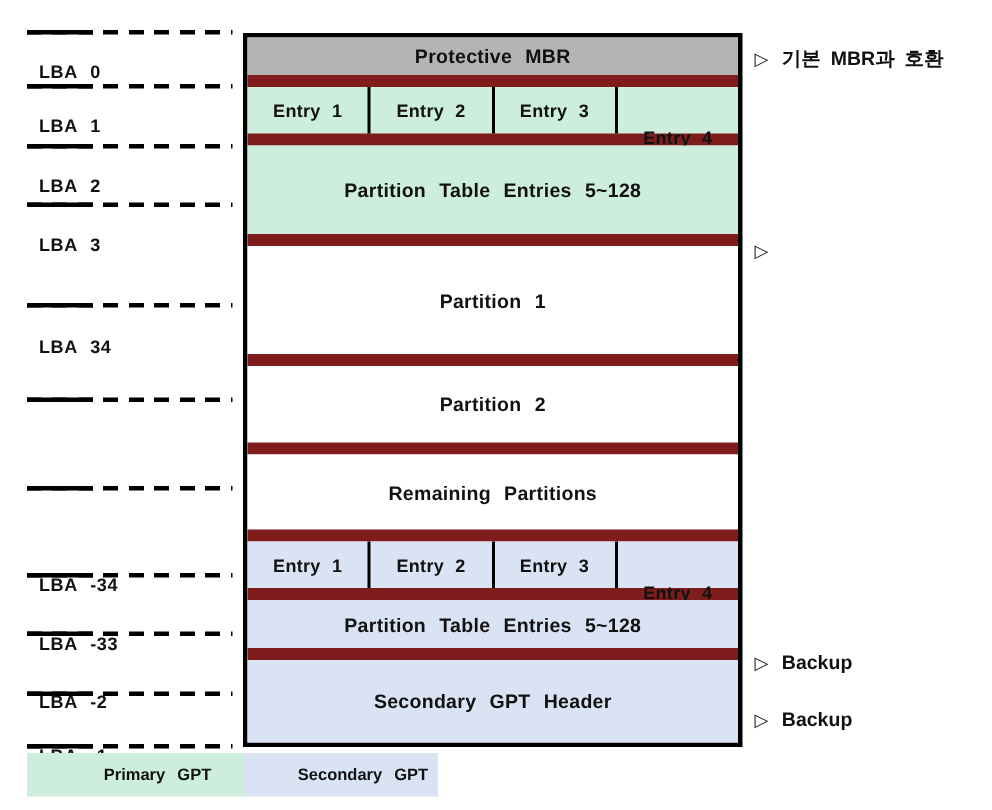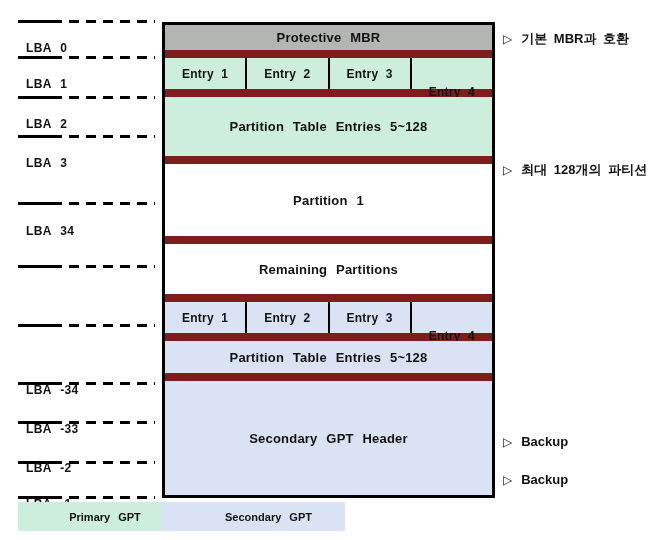--- a/index.html
+++ b/index.html
@@ -48,21 +48,21 @@
     position:absolute;left:503px;display:flex;align-items:center;gap:9px;
     font-size:13px;font-weight:bold;white-space:nowrap;word-spacing:3px;
   }
   .note .tri{font-size:12px;font-weight:normal;line-height:1;}
   
   .legend{
     position:absolute;top:502px;height:29px;display:flex;align-items:center;justify-content:center;
     font-size:11px;font-weight:bold;word-spacing:5px;box-sizing:border-box;padding-left:30px;
   }
   .legend-primary{left:18px;width:144px;background:#cdeedd;}
-  .legend-secondary{left:162px;width:183px;background:#dae3f3;}
+  .legend-secondary{left:162px;width:130px;background:#dae3f3;}
 </style>
 </head>
 <body>
 
 <div class="canvas">
 
   <div class="dash-line" style="top:20px"></div>
   <div class="dash-line" style="top:56px"></div>
   <div class="dash-line" style="top:96px"></div>
   <div class="dash-line" style="top:135px"></div>
@@ -87,38 +87,38 @@
   <div class="gpt-box">
     <div class="row r1 bg-gray">Protective MBR</div>
     <div class="row r3 bg-green entries">
       <div class="cell">Entry 1</div>
       <div class="cell">Entry 2</div>
       <div class="cell">Entry 3</div>
       <div class="cell">Entry 4</div>
     </div>
     <div class="row r4 bg-green">Partition Table Entries 5~128</div>
     <div class="row r5 bg-white">Partition 1</div>
+    <div class="row r6 bg-white">Partition 2</div>
     <div class="row r7 bg-white">Remaining Partitions</div>
     <div class="row r8 bg-blue entries">
       <div class="cell">Entry 1</div>
       <div class="cell">Entry 2</div>
       <div class="cell">Entry 3</div>
       <div class="cell">Entry 4</div>
     </div>
     <div class="row r9 bg-blue">Partition Table Entries 5~128</div>
     <div class="row bg-blue">Secondary GPT Header</div>
   </div>
 
   <div class="note" style="top:30px">
     <span class="tri">▷</span>
     <span>기본 MBR과 호환</span>
   </div>
   <div class="note" style="top:161px">
     <span class="tri">▷</span>
-    <span>최대 128개의 파티션</span>
   </div>
   <div class="note" style="top:434px">
     <span class="tri">▷</span>
     <span>Backup</span>
   </div>
   <div class="note" style="top:472px">
     <span class="tri">▷</span>
     <span>Backup</span>
   </div>
 

